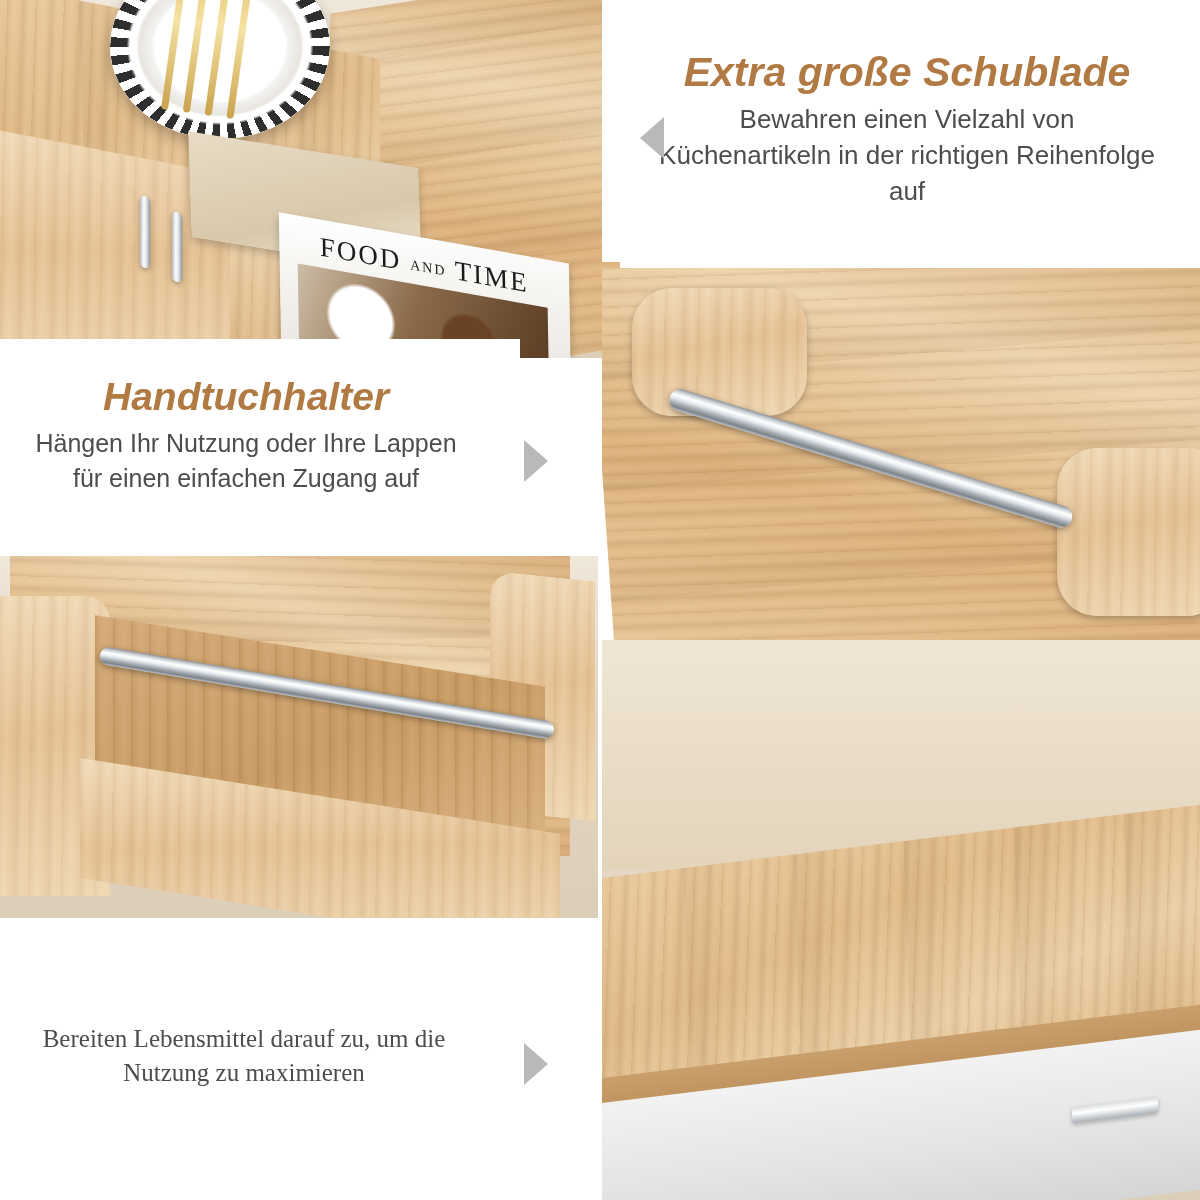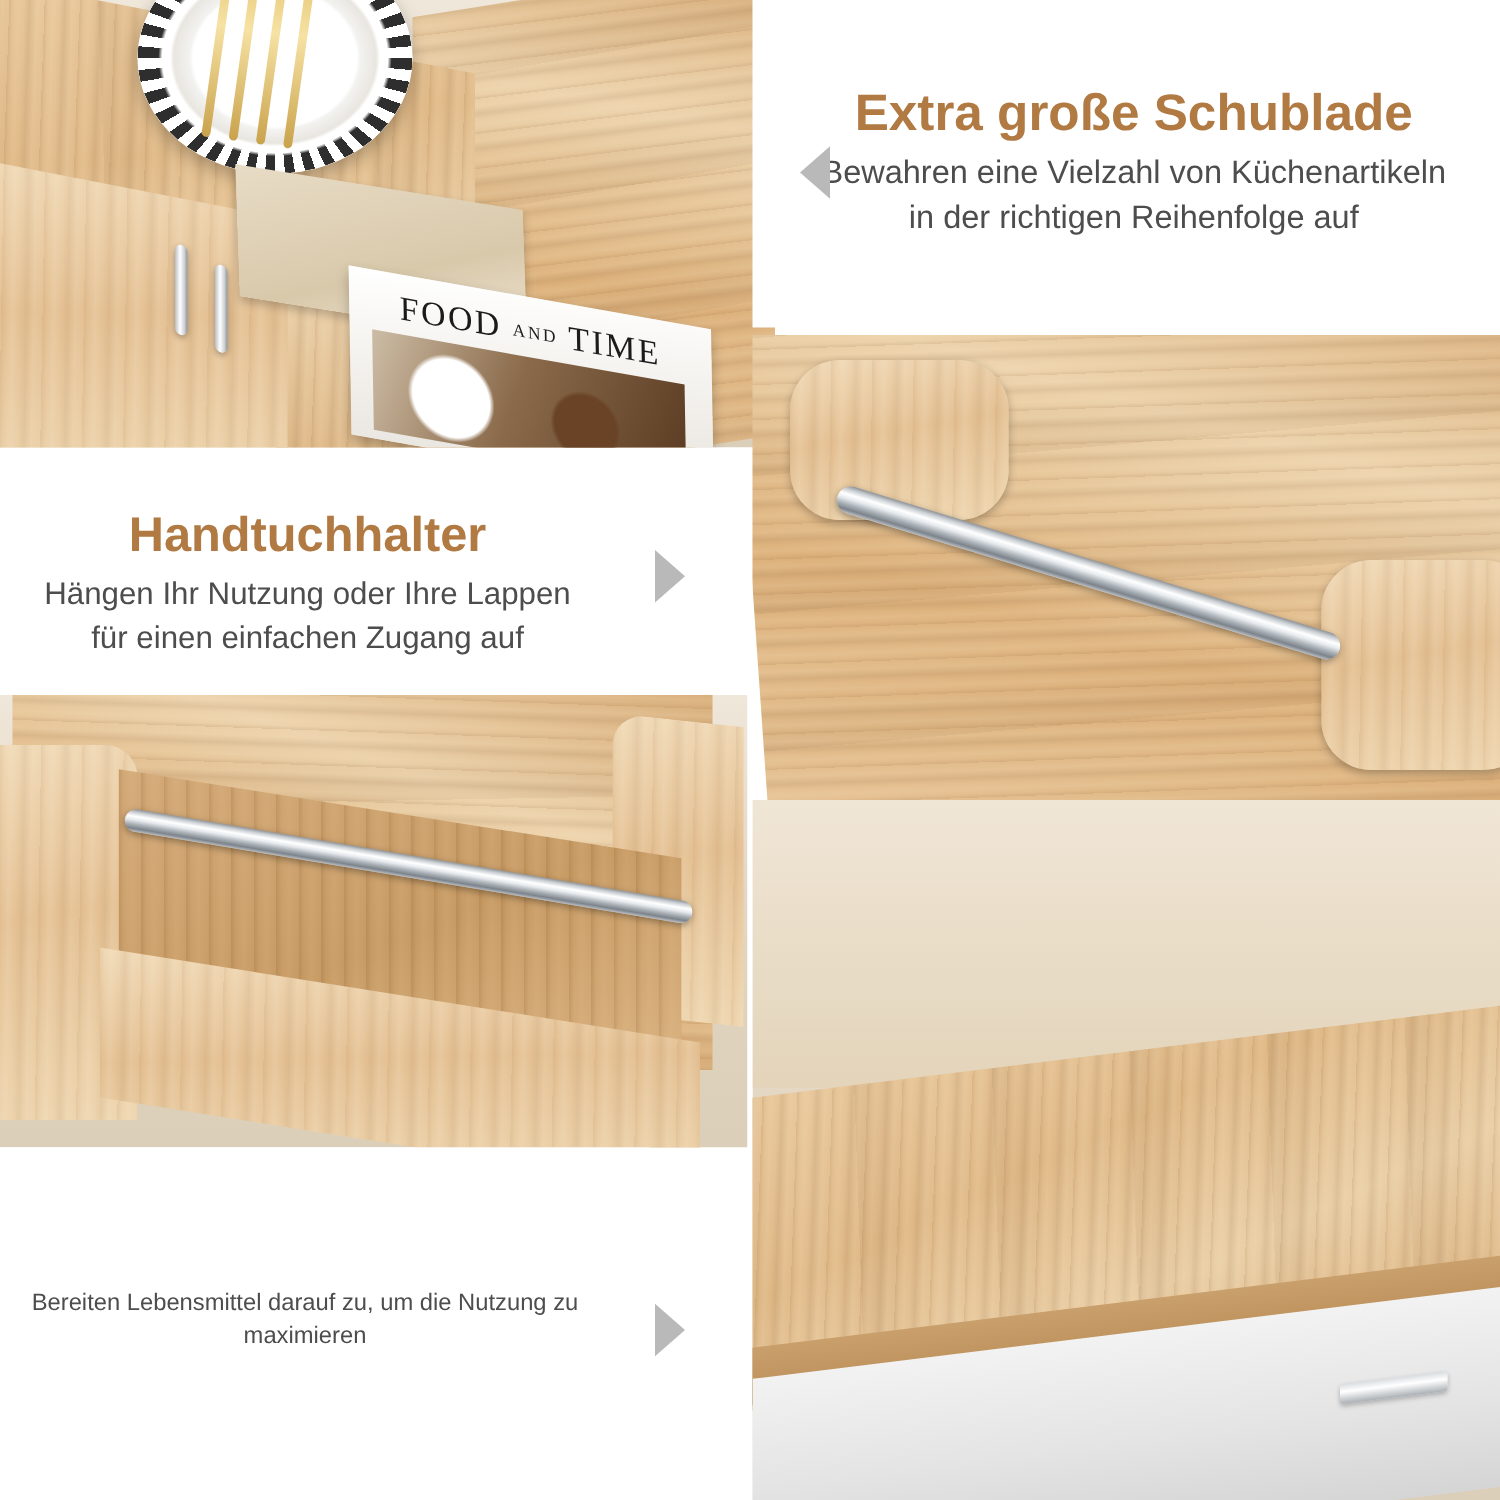--- a/index.html
+++ b/index.html
@@ -100,20 +100,21 @@
     display: flex;
     flex-direction: column;
     justify-content: center;
     box-sizing: border-box;
   }
   .card h2 {
     margin: 0 0 8px 0;
     color: #b07a42;
     font-weight: bold;
     line-height: 1.08;
+    font-style: italic;
   }
   .card p {
     margin: 0;
     color: #4d4d4d;
     line-height: 1.38;
   }
   .center { text-align: center; }
 
   
   .arrow {
@@ -279,32 +280,32 @@
         <span>TIME</span>
       </div>
       <div class="mphoto"></div>
     </div>
     <div class="drawer-handle"></div>
     <div class="drawer-handle h2"></div>
   </div>
 
   <div class="card center" id="card-drawer" style="left:602px; top:0; width:598px; height:262px; padding:18px 40px 20px 52px;">
     <h2 style="font-size:41px;">Extra große Schublade</h2>
-    <p style="font-size:26px;">Bewahren eine Vielzahl von Küchenartikeln in der richtigen Reihenfolge auf</p>
+    <p style="font-size:26px;">Bewahren einen Vielzahl von Küchenartikeln in der richtigen Reihenfolge auf</p>
   </div>
   <div class="arrow left" style="left:640px; top:117px;"></div>
 
   <div class="photo" id="panel-towel">
     <div class="wood vert board"></div>
     <div class="wood light knob" style="left:30px; top:20px; width:175px; height:128px;"></div>
     <div class="wood light knob" style="left:455px; top:180px; width:170px; height:168px;"></div>
     <div class="metal-bar" style="left:68px; top:118px; width:420px; height:22px; transform: rotate(17deg); transform-origin: left center;"></div>
   </div>
 
-  <div class="card center" id="card-towel" style="left:0; top:371px; width:520px; height:197px; padding:10px 56px 14px 28px;">
+  <div class="card center" id="card-towel" style="left:0; top:339px; width:520px; height:197px; padding:10px 56px 14px 28px;">
     <h2 style="font-size:39px;">Handtuchhalter</h2>
     <p style="font-size:25px;">Hängen Ihr Nutzung oder Ihre Lappen für einen einfachen Zugang auf</p>
   </div>
   <div class="arrow right" style="left:524px; top:440px;"></div>
 
   <div class="photo" id="panel-shelf">
     <div class="bg-blur"></div>
 
     <div class="wood vert" style="position:absolute; left:10px; top:0; width:560px; height:300px;"></div>
 
@@ -328,17 +329,17 @@
     <div class="bg-blur"></div>
     <div style="position:absolute; left:0; top:0; width:598px; height:230px; background:linear-gradient(to bottom,#f0e6d6,#e3d4ba);"></div>
     <div class="wood counter-top"></div>
     <div class="counter-edge"></div>
     <div class="cabinet-white">
       <div class="hndl" style="left:470px; top:62px;"></div>
     </div>
   </div>
 
   <div class="card center" id="card-worktop" style="left:0; top:918px; width:520px; height:282px; padding:12px 56px 18px 24px;">
-    <p style="font-size:19px;">Bereiten Lebensmittel darauf zu, um die Nutzung zu maximieren</p>
+    <p style="font-size:25px;font-family:Liberation Serif, serif;">Bereiten Lebensmittel darauf zu, um die Nutzung zu maximieren</p>
   </div>
   <div class="arrow right" style="left:524px; top:1043px;"></div>
 
 </div>
 
 </body></html>

